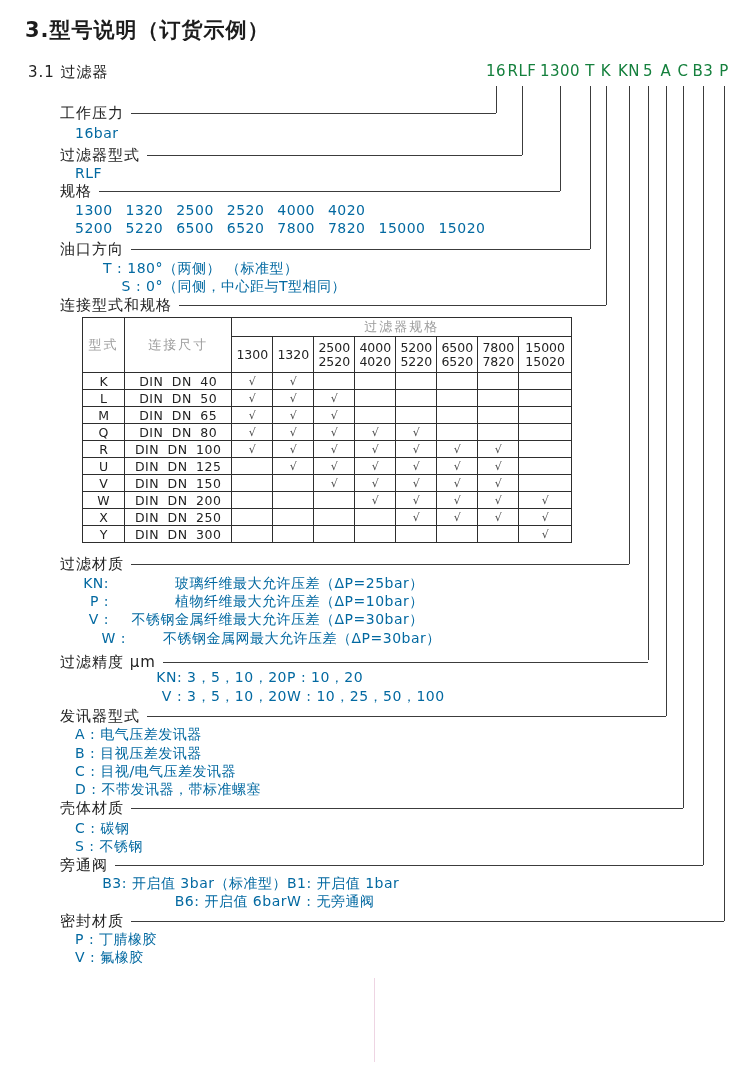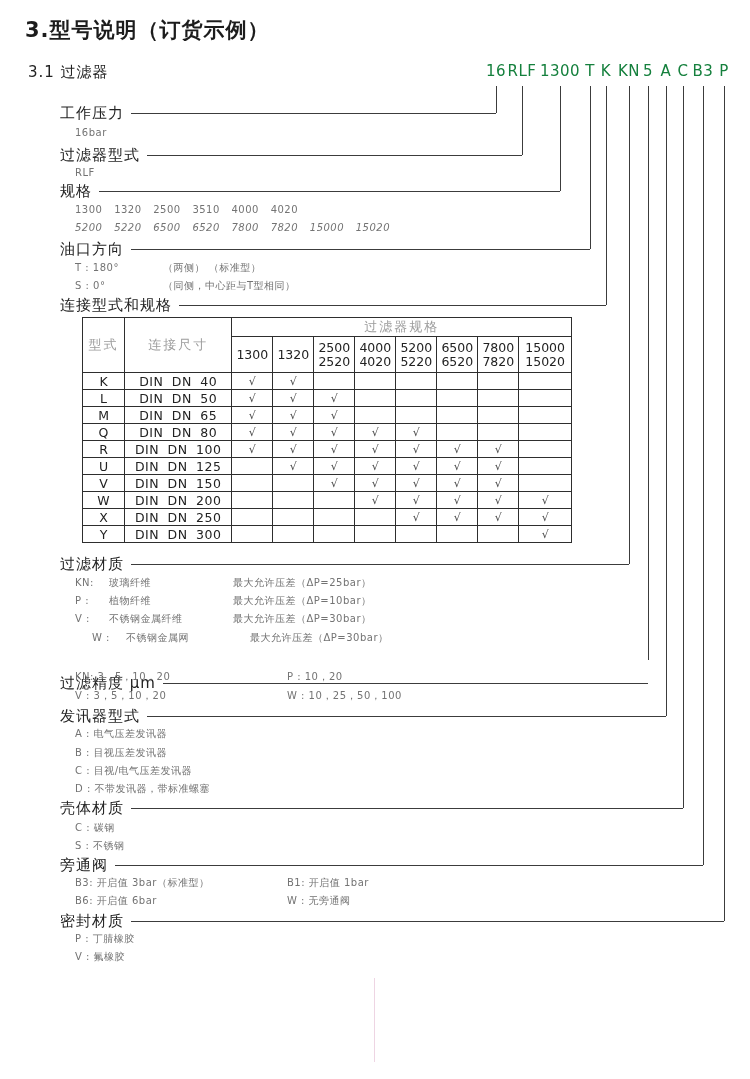--- a/index.html
+++ b/index.html
@@ -16,21 +16,21 @@
   
   .code{left:0;top:62px;width:750px;height:22px;}
   .code span{position:absolute;top:0;transform:translateX(-50%);font-size:15px;font-weight:500;letter-spacing:.5px;color:#15803d;white-space:nowrap;}
   
   svg.connectors{position:absolute;left:0;top:0;pointer-events:none;}
   
   .sec{position:absolute;display:flex;align-items:center;height:18px;}
   .sec .lab{font-size:15px;letter-spacing:1px;color:#232323;white-space:nowrap;}
   .sec .dash{flex:1;height:0;border-top:1px solid #3c3c3c;margin-left:7px;}
   
-  .item{position:absolute;left:75px;font-size:10px;letter-spacing:.5px;color:#737373;white-space:nowrap;line-height:18px;}
+  .item{position:absolute;left:75px;font-size:14px;letter-spacing:.5px;color:#0369a1;white-space:nowrap;line-height:18px;text-align:right;}
   .wsp{word-spacing:8px;}
   .kv .k{display:inline-block;width:88px;}
   .mat .code-k{display:inline-block;width:34px;}
   .mat .name{display:inline-block;width:124px;}
   .tworow .l{display:inline-block;width:212px;}
   
   table.spec{
     position:absolute;left:82px;top:317px;width:490px;
     border-collapse:collapse;table-layout:fixed;
     font-size:12.5px;color:#222;
@@ -83,22 +83,22 @@
   <div class="sec" style="left:60px;top:146px;width:462px;">
     <span class="lab">过滤器型式</span>
     <span class="dash"></span>
   </div>
   <div class="item" style="top:164px;">RLF</div>
 
   <div class="sec" style="left:60px;top:182px;width:500px;">
     <span class="lab">规格</span>
     <span class="dash"></span>
   </div>
-  <div class="item wsp" style="top:201px;">1300 1320 2500 3510 4000 4020</div>
-  <div class="item wsp" style="top:219px;font-style:italic;">5200 5220 6500 6520 7800 7820 15000 15020</div>
+  <div class="item wsp" style="top:201px;">1300 1320 2500 2520 4000 4020</div>
+  <div class="item wsp" style="top:219px;">5200 5220 6500 6520 7800 7820 15000 15020</div>
 
   <div class="sec" style="left:60px;top:240px;width:530px;">
     <span class="lab">油口方向</span>
     <span class="dash"></span>
   </div>
   <div class="item kv" style="top:259px;">
     <span class="k">T : 180°</span><span>（两侧） （标准型）</span>
   </div>
   <div class="item kv" style="top:277px;">
     <span class="k">S : 0°</span><span>（同侧，中心距与T型相同）</span>
@@ -273,21 +273,21 @@
   <div class="item mat" style="top:592px;">
     <span class="code-k">P :</span><span class="name">植物纤维</span><span>最大允许压差（ΔP=10bar）</span>
   </div>
   <div class="item mat" style="top:610px;">
     <span class="code-k">V :</span><span class="name">不锈钢金属纤维</span><span>最大允许压差（ΔP=30bar）</span>
   </div>
   <div class="item mat" style="top:629px;margin-left:17px;">
     <span class="code-k">W :</span><span class="name">不锈钢金属网</span><span>最大允许压差（ΔP=30bar）</span>
   </div>
 
-  <div class="sec" style="left:60px;top:674px;width:588px;text-align:center;">
+  <div class="sec" style="left:60px;top:653px;width:588px;text-align:center;">
     <span class="lab">过滤精度 μm</span>
     <span class="dash"></span>
   </div>
   <div class="item tworow" style="top:668px;">
     <span class="l">KN: 3，5，10，20</span><span>P : 10，20</span>
   </div>
   <div class="item tworow" style="top:687px;">
     <span class="l">V : 3，5，10，20</span><span>W : 10，25，50，100</span>
   </div>
 

